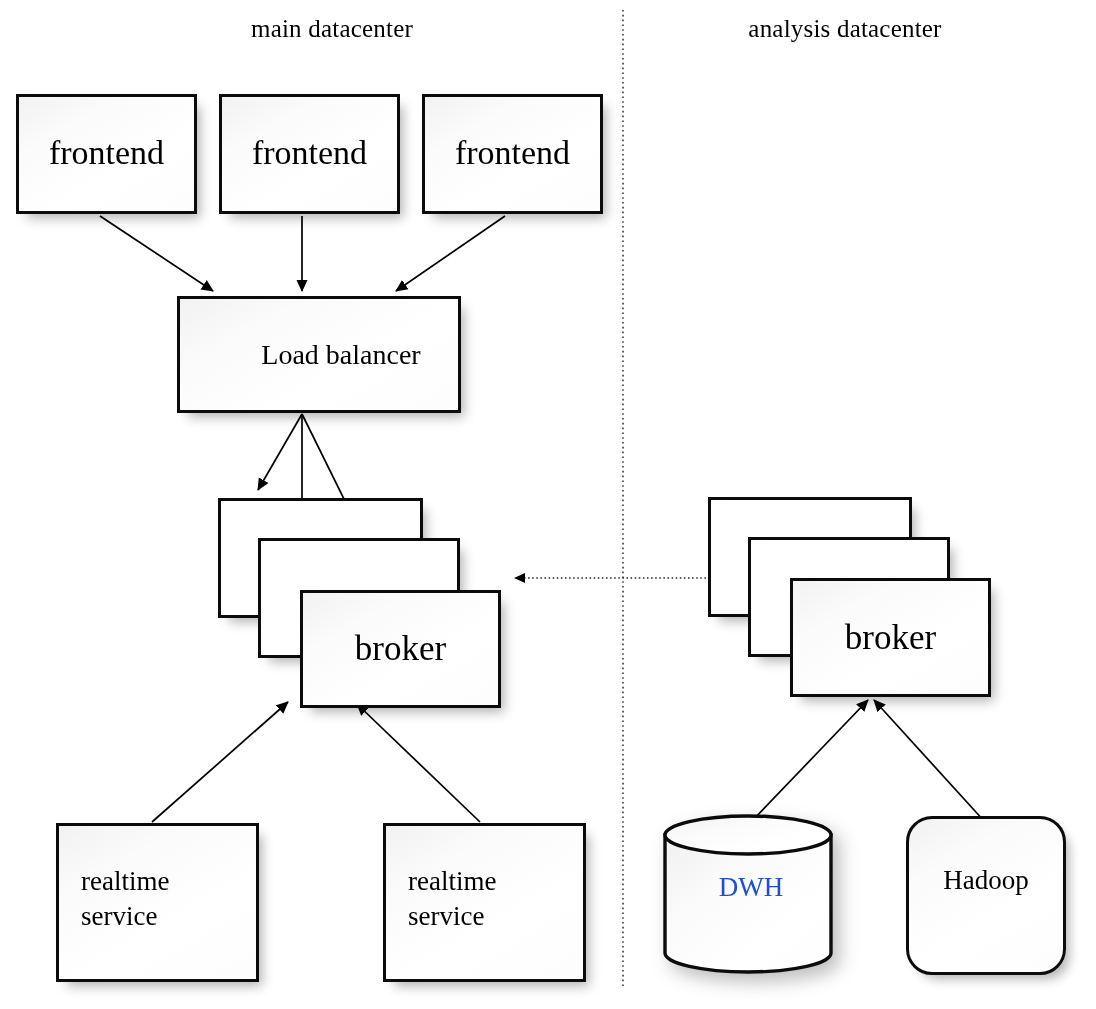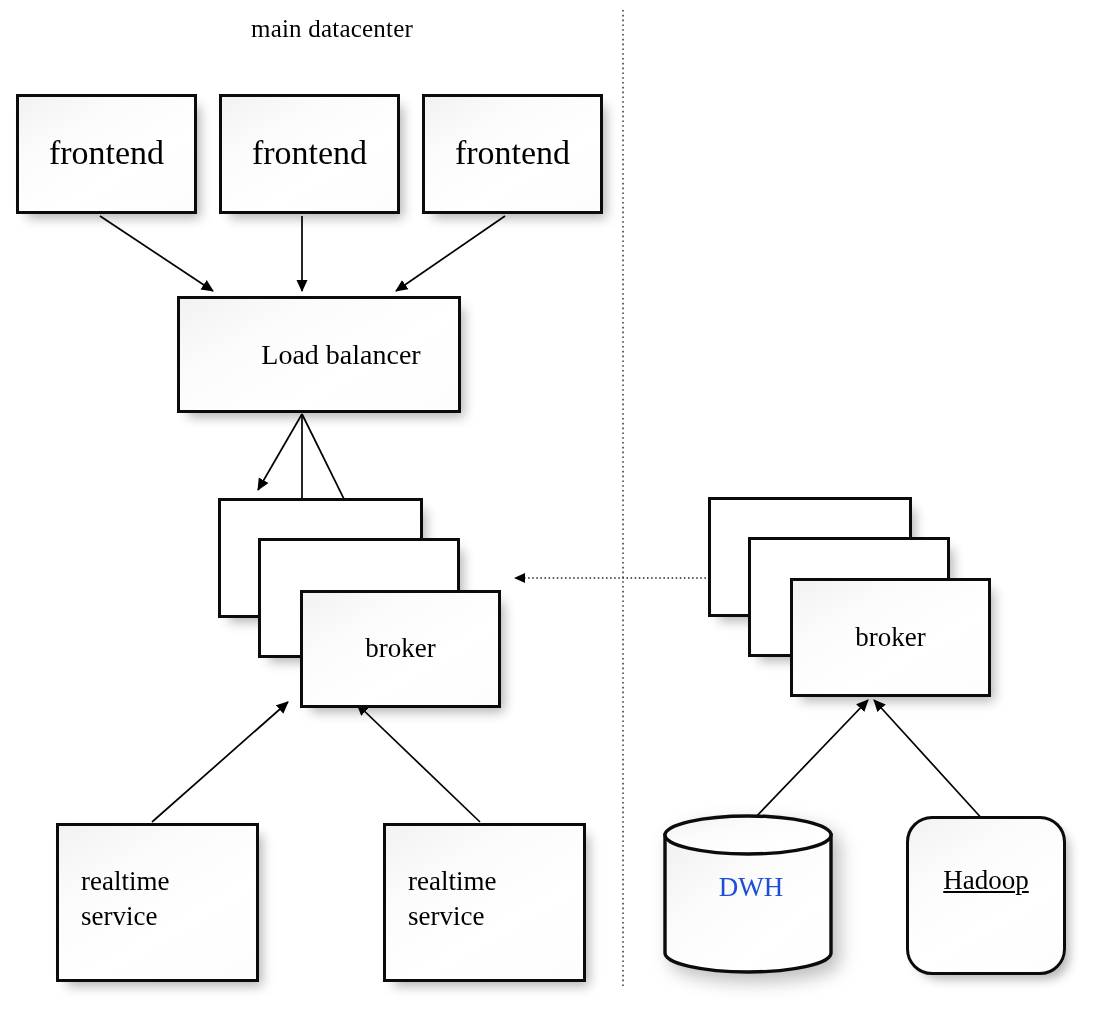--- a/index.html
+++ b/index.html
@@ -78,21 +78,21 @@
     box-sizing: border-box;
     border: 3.2px solid #0b0b0b;
     background: #ffffff;
     box-shadow: 7px 8px 11px -4px rgba(0,0,0,0.30);
   }
   .broker-front .label {
     left: 0; right: 0;
     top: 50%;
     transform: translateY(-50%);
     text-align: center;
-    font-size: 27px;
+    font-size: 35px;
   }
 
   
   .svcbox .label {
     left: 22px;
     right: 26px;
     top: 38px;
     text-align: left;
     font-size: 27px;
     line-height: 1.30;
@@ -100,21 +100,20 @@
 
   
   .rounded {
     border-radius: 26px;
   }
   .rounded .label {
     left: 0; right: 0;
     top: 46px;
     text-align: center;
     font-size: 27px;
-    text-decoration: underline;
   }
 
   
   .cylinder {
     position: absolute;
   }
   .cylinder svg { display: block; }
   .cylinder .label {
     position: absolute;
     left: 0; right: 0;
@@ -152,20 +151,21 @@
     <line x1="710" y1="578" x2="515" y2="578" stroke="#222" stroke-width="1.5" stroke-dasharray="1.5 2.6" marker-end="url(#arrowdot)"></line>
 
     <line x1="152" y1="822" x2="288" y2="702" stroke="#000" stroke-width="1.7" marker-end="url(#arrow)"></line>
     <line x1="480" y1="822" x2="357" y2="704" stroke="#000" stroke-width="1.7" marker-end="url(#arrow)"></line>
 
     <line x1="751" y1="822" x2="868" y2="700" stroke="#000" stroke-width="1.7" marker-end="url(#arrow)"></line>
     <line x1="985" y1="822" x2="874" y2="700" stroke="#000" stroke-width="1.7" marker-end="url(#arrow)"></line>
   </svg>
 
   <div class="zone-title" style="left:222px; top:15px; width:220px;">main datacenter</div>
+  <div class="zone-title" style="left:700px; top:15px; width:290px;">analysis datacenter</div>
 
   <div class="node frontend" style="left:16px; top:94px; width:181px; height:120px;">
     <div class="label">frontend</div>
   </div>
   <div class="node frontend" style="left:219px; top:94px; width:181px; height:120px;">
     <div class="label">frontend</div>
   </div>
   <div class="node frontend" style="left:422px; top:94px; width:181px; height:120px;">
     <div class="label">frontend</div>
   </div>

